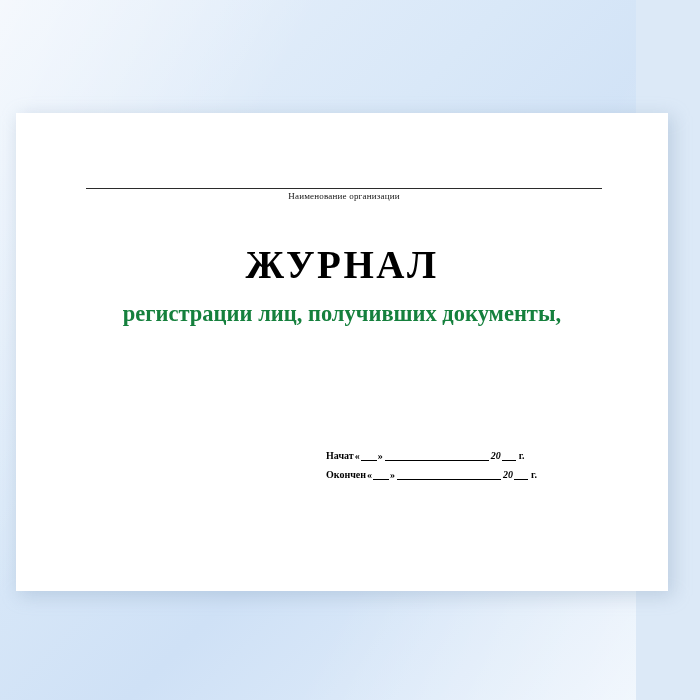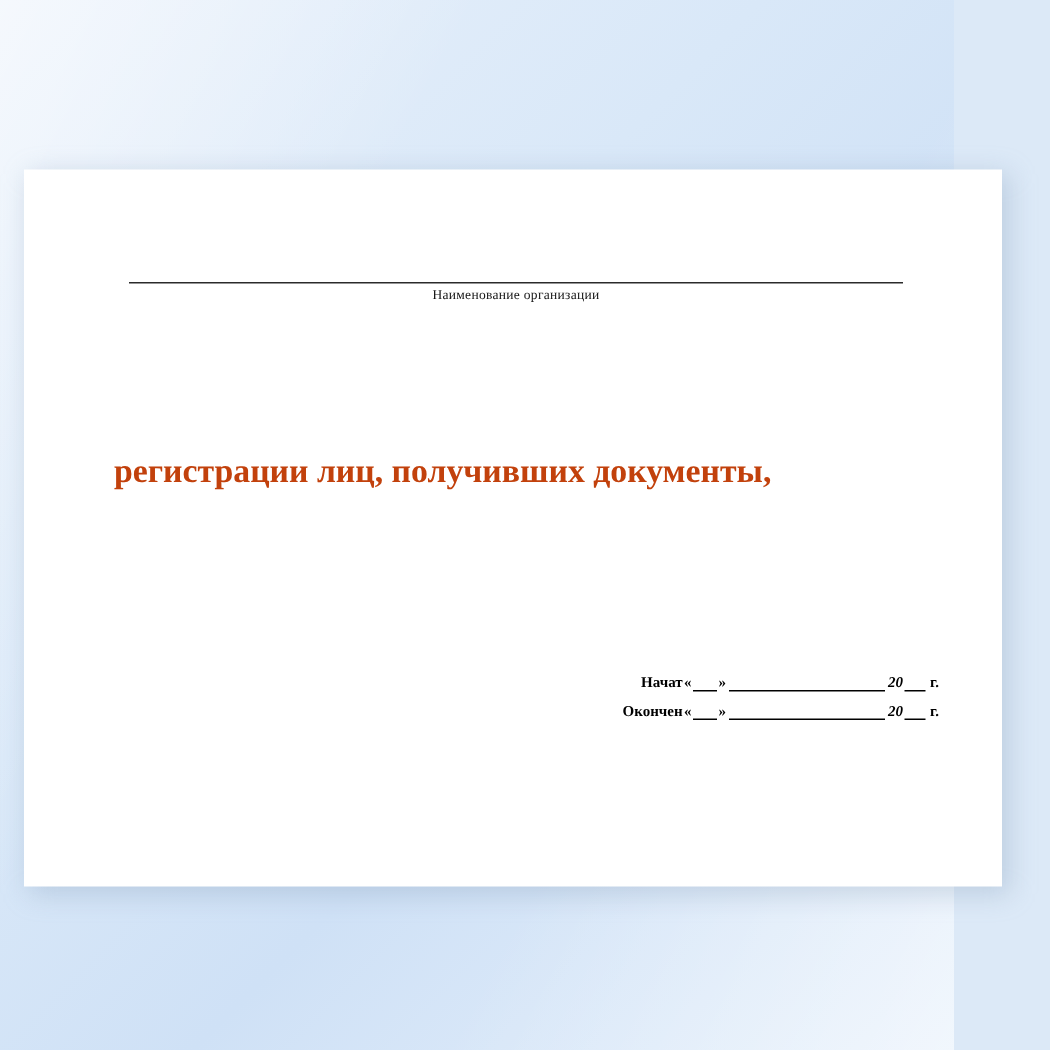--- a/index.html
+++ b/index.html
@@ -82,39 +82,39 @@
     font-weight: bold;
     letter-spacing: 2.5px;
     color: #000;
     line-height: 1;
   }
   .title-sub {
     position: absolute;
     left: 60px;
     top: 186px;
     width: 532px;
+    text-align: center;
     font-size: 22.5px;
     font-weight: bold;
-    color: #c2410c;
+    color: #15803d;
     line-height: 1.32;
   }
 
   
   .dates {
     position: absolute;
     right: 42px;
     top: 329px;
     width: 300px;
     font-size: 10px;
     color: #000;
   }
   .date-row {
     display: flex;
     align-items: flex-end;
-    justify-content: flex-end;
     height: 19px;
     white-space: nowrap;
   }
   .date-label {
     font-weight: bold;
     font-size: 10px;
     padding-right: 1px;
   }
   .date-quote {
     font-weight: bold;
@@ -158,20 +158,21 @@
 <div class="scene">
   <div class="bg-band"></div>
   <div class="page-shadow"></div>
 
   <div class="page">
     <div class="page-inner">
 
       <div class="org-line"></div>
       <div class="org-caption">Наименование организации</div>
 
+      <div class="title-main">ЖУРНАЛ</div>
 
       <div class="title-sub">
         <div>регистрации лиц, получивших документы,</div>
       </div>
 
       <div class="dates">
 
         <div class="date-row">
           <span class="date-label">Начат</span>
           <span class="date-quote">«</span>

